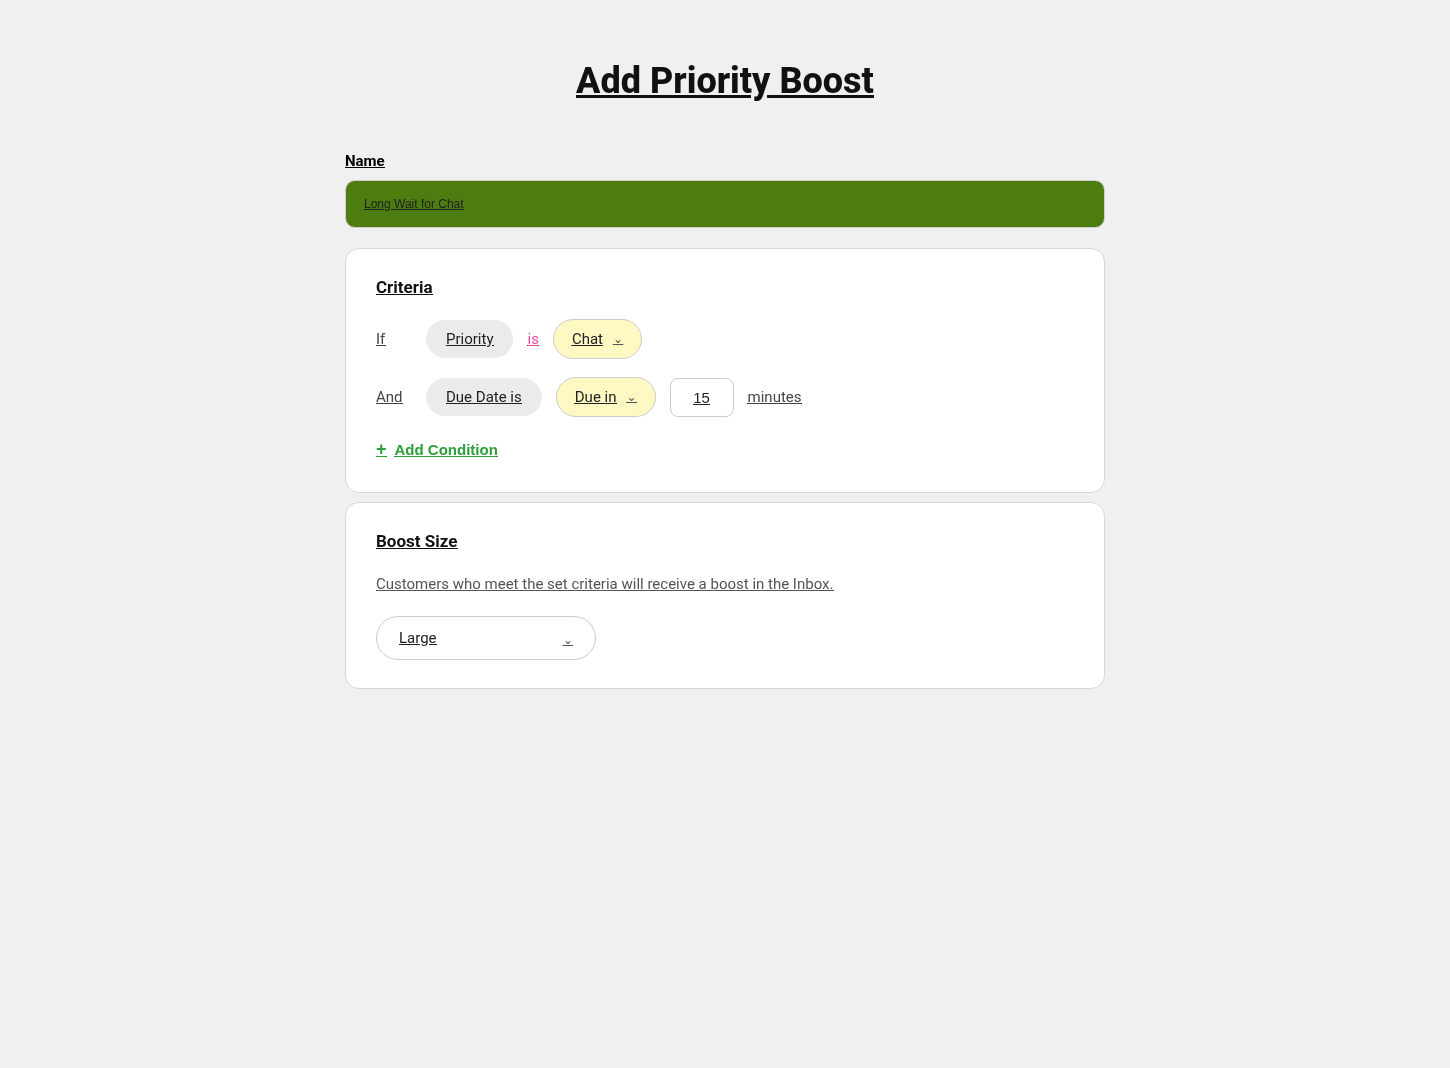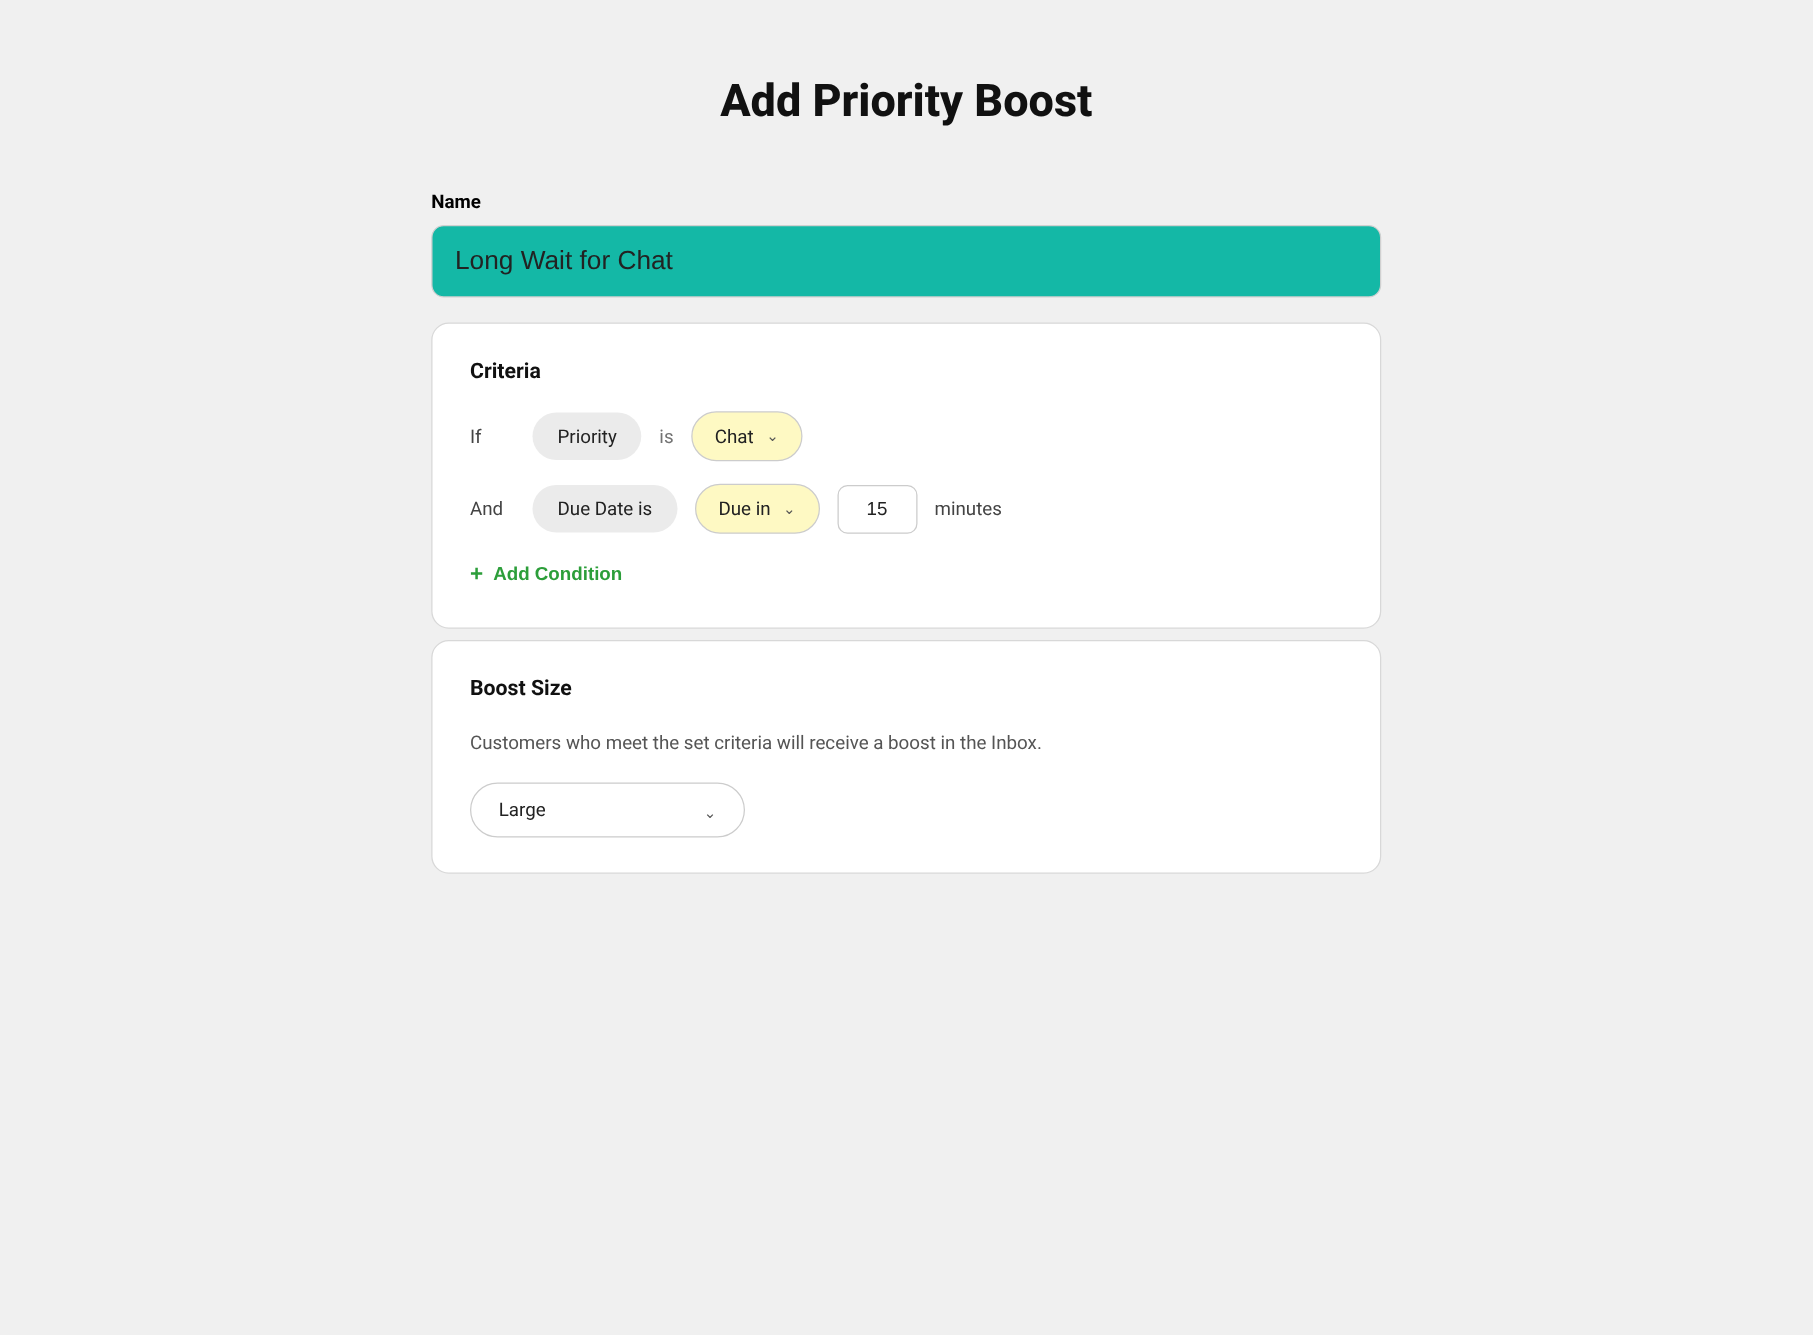--- a/index.html
+++ b/index.html
@@ -1,18 +1,19 @@
 <!DOCTYPE html>
 <html><head>
   <meta charset="utf-8">
   <style>
     * {
       box-sizing: border-box;
       margin: 0;
       padding: 0;
+      text-decoration: underline;
     }
 
     body {
       background-color: #f0f0f0;
       font-family: -apple-system, BlinkMacSystemFont, 'Segoe UI', Roboto, Helvetica, Arial, sans-serif;
       min-height: 1068px;
       display: flex;
       flex-direction: column;
       align-items: center;
       padding: 60px 20px;
@@ -36,23 +37,23 @@
       font-weight: 700;
       color: #000000;
       margin-bottom: 10px;
     }
 
     .name-input {
       width: 100%;
       padding: 16px 18px;
       border: 1.5px solid #d0d0d0;
       border-radius: 10px;
-      font-size: 21px;
-      color: #222;
-      background: #14b8a6;
+      font-size: 12px;
+      color: #222;
+      background: #4d7c0f;
       outline: none;
       margin-bottom: 20px;
     }
 
     .card {
       background: #fff;
       border: 1.5px solid #d8d8d8;
       border-radius: 14px;
       padding: 28px 30px;
       margin-bottom: 9px;
@@ -82,21 +83,21 @@
       background: #ebebeb;
       border-radius: 30px;
       padding: 10px 20px;
       font-size: 15px;
       color: #222;
       white-space: nowrap;
     }
 
     .criteria-connector {
       font-size: 15px;
-      color: #737373;
+      color: #ec4899;
     }
 
     .dropdown {
       display: flex;
       align-items: center;
       gap: 10px;
       background: #fef9c3;
       border: 1.5px solid #ccc;
       border-radius: 30px;
       padding: 10px 18px;

